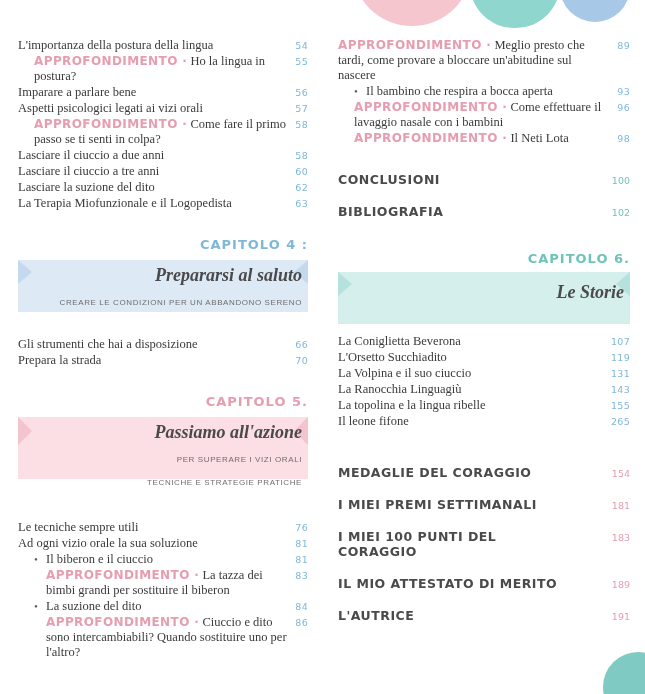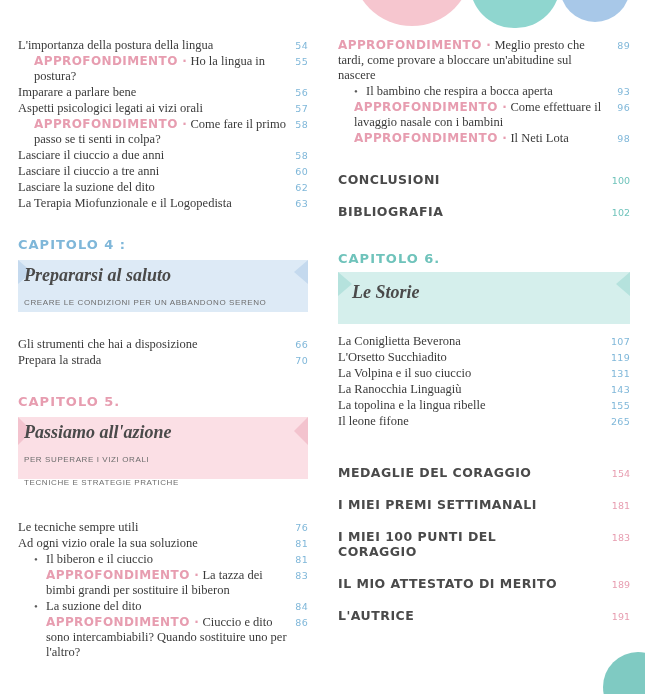--- a/index.html
+++ b/index.html
@@ -34,21 +34,21 @@
   .appro{
     font-family:"DejaVu Sans", sans-serif;
     font-size:12px;letter-spacing:.4px;
     color:#e79db0;font-weight:bold;text-transform:uppercase;
   }
   .indent{padding-left:16px;}
   .bullet{display:flex;}
   .bullet .dot{width:12px;flex:0 0 12px;font-size:11px;line-height:15px;color:#5a5a5a;}
 
   
-  .chapter{margin:26px 0 10px 0;text-align:left;}
+  .chapter{margin:26px 0 10px 0;text-align:right;}
   .chap-num{
     font-family:"DejaVu Sans", sans-serif;
     font-size:13px;font-weight:bold;letter-spacing:1px;
     margin-bottom:4px;
   }
   .banner{position:relative;padding:9px 6px 11px 6px;}
   .banner .ribbon{
     position:absolute;left:0;right:0;top:0;bottom:0;
   }
   .banner .inner{position:relative;}

